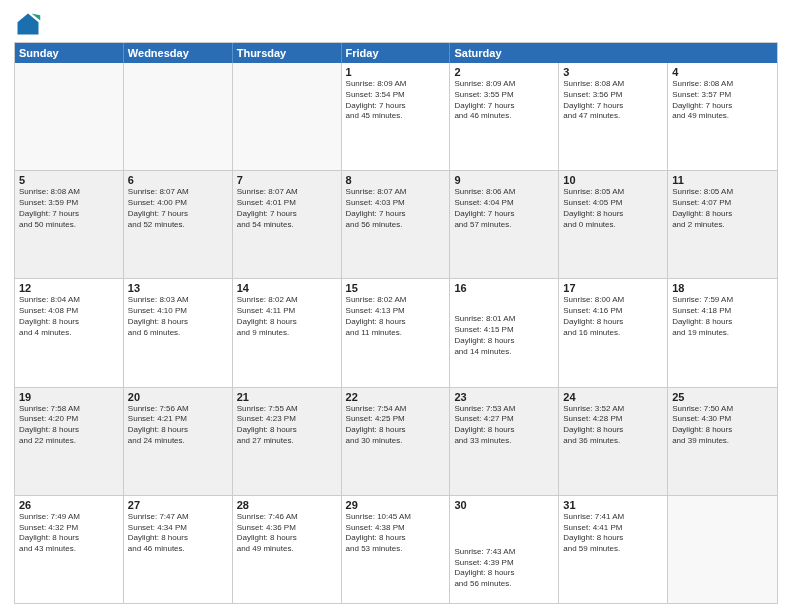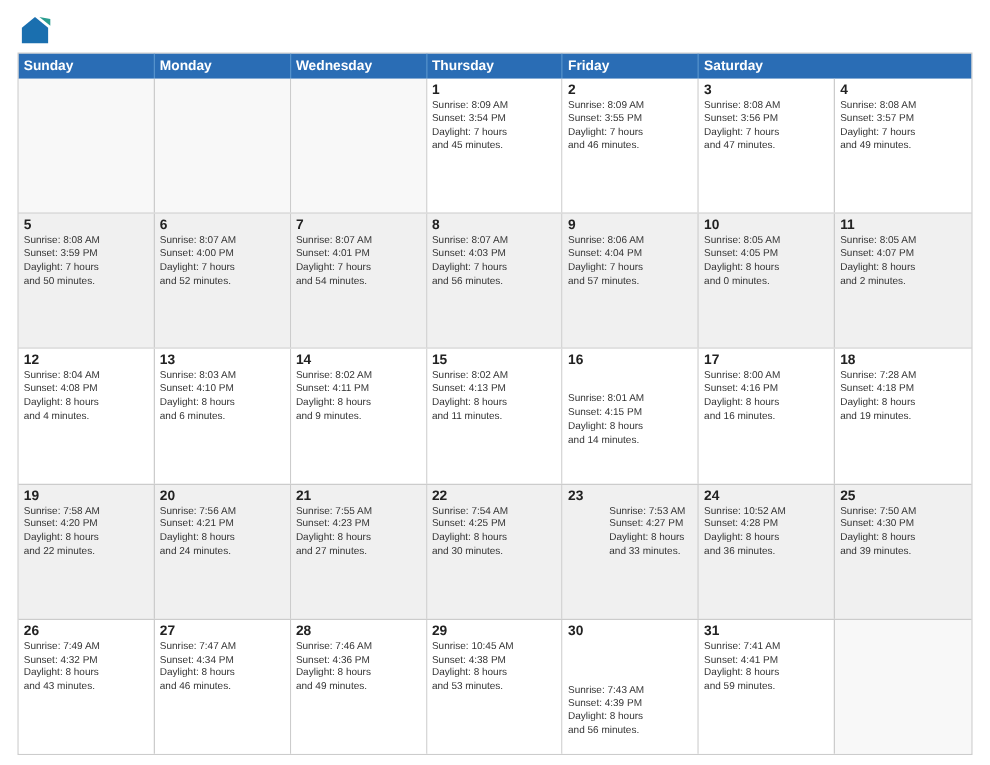--- a/index.html
+++ b/index.html
@@ -133,21 +133,20 @@
     </div>
     <div class="title-area">
       <div class="month-title"></div>
       <div class="location"></div>
     </div>
   </div>
 
   <div class="calendar">
     <div class="cal-header">
     <div class="cal-header-cell">Sunday</div>
-        <div class="cal-header-cell">Monday</div>
         <div class="cal-header-cell">Wednesday</div>
         <div class="cal-header-cell">Thursday</div>
         <div class="cal-header-cell">Friday</div>
         <div class="cal-header-cell">Saturday</div>
       </div>
     <div class="cal-body">
     <div class="cal-row">
           <div class="cal-cell empty"></div>
           <div class="cal-cell empty"></div>
           <div class="cal-cell empty"></div>
@@ -269,21 +268,21 @@
           </div>
           <div class="cal-cell">
             <span class="day-num">17</span>
             <div class="cell-text" style="white-space: pre-line;">Sunrise: 8:00 AM
 Sunset: 4:16 PM
 Daylight: 8 hours
 and 16 minutes.</div>
           </div>
           <div class="cal-cell">
             <span class="day-num">18</span>
-            <div class="cell-text" style="white-space: pre-line;">Sunrise: 7:28 AM
+            <div class="cell-text" style="white-space: pre-line;">Sunrise: 7:59 AM
 Sunset: 4:18 PM
 Daylight: 8 hours
 and 19 minutes.</div>
           </div>
         </div>
         <div class="cal-row">
           <div class="cal-cell shaded">
             <span class="day-num">19</span>
             <div class="cell-text" style="white-space: pre-line;">Sunrise: 7:58 AM
 Sunset: 4:20 PM
@@ -306,28 +305,28 @@
           </div>
           <div class="cal-cell shaded">
             <span class="day-num">22</span>
             <div class="cell-text" style="white-space: pre-line;">Sunrise: 7:54 AM
 Sunset: 4:25 PM
 Daylight: 8 hours
 and 30 minutes.</div>
           </div>
           <div class="cal-cell shaded">
             <span class="day-num">23</span>
-            <div class="cell-text" style="white-space: pre-line; margin-left: 33px;">Sunrise: 7:53 AM
+            <div class="cell-text" style="white-space: pre-line;">Sunrise: 7:53 AM
 Sunset: 4:27 PM
 Daylight: 8 hours
 and 33 minutes.</div>
           </div>
           <div class="cal-cell shaded">
             <span class="day-num">24</span>
-            <div class="cell-text" style="white-space: pre-line;">Sunrise: 10:52 AM
+            <div class="cell-text" style="white-space: pre-line;">Sunrise: 3:52 AM
 Sunset: 4:28 PM
 Daylight: 8 hours
 and 36 minutes.</div>
           </div>
           <div class="cal-cell shaded">
             <span class="day-num">25</span>
             <div class="cell-text" style="white-space: pre-line;">Sunrise: 7:50 AM
 Sunset: 4:30 PM
 Daylight: 8 hours
 and 39 minutes.</div>

